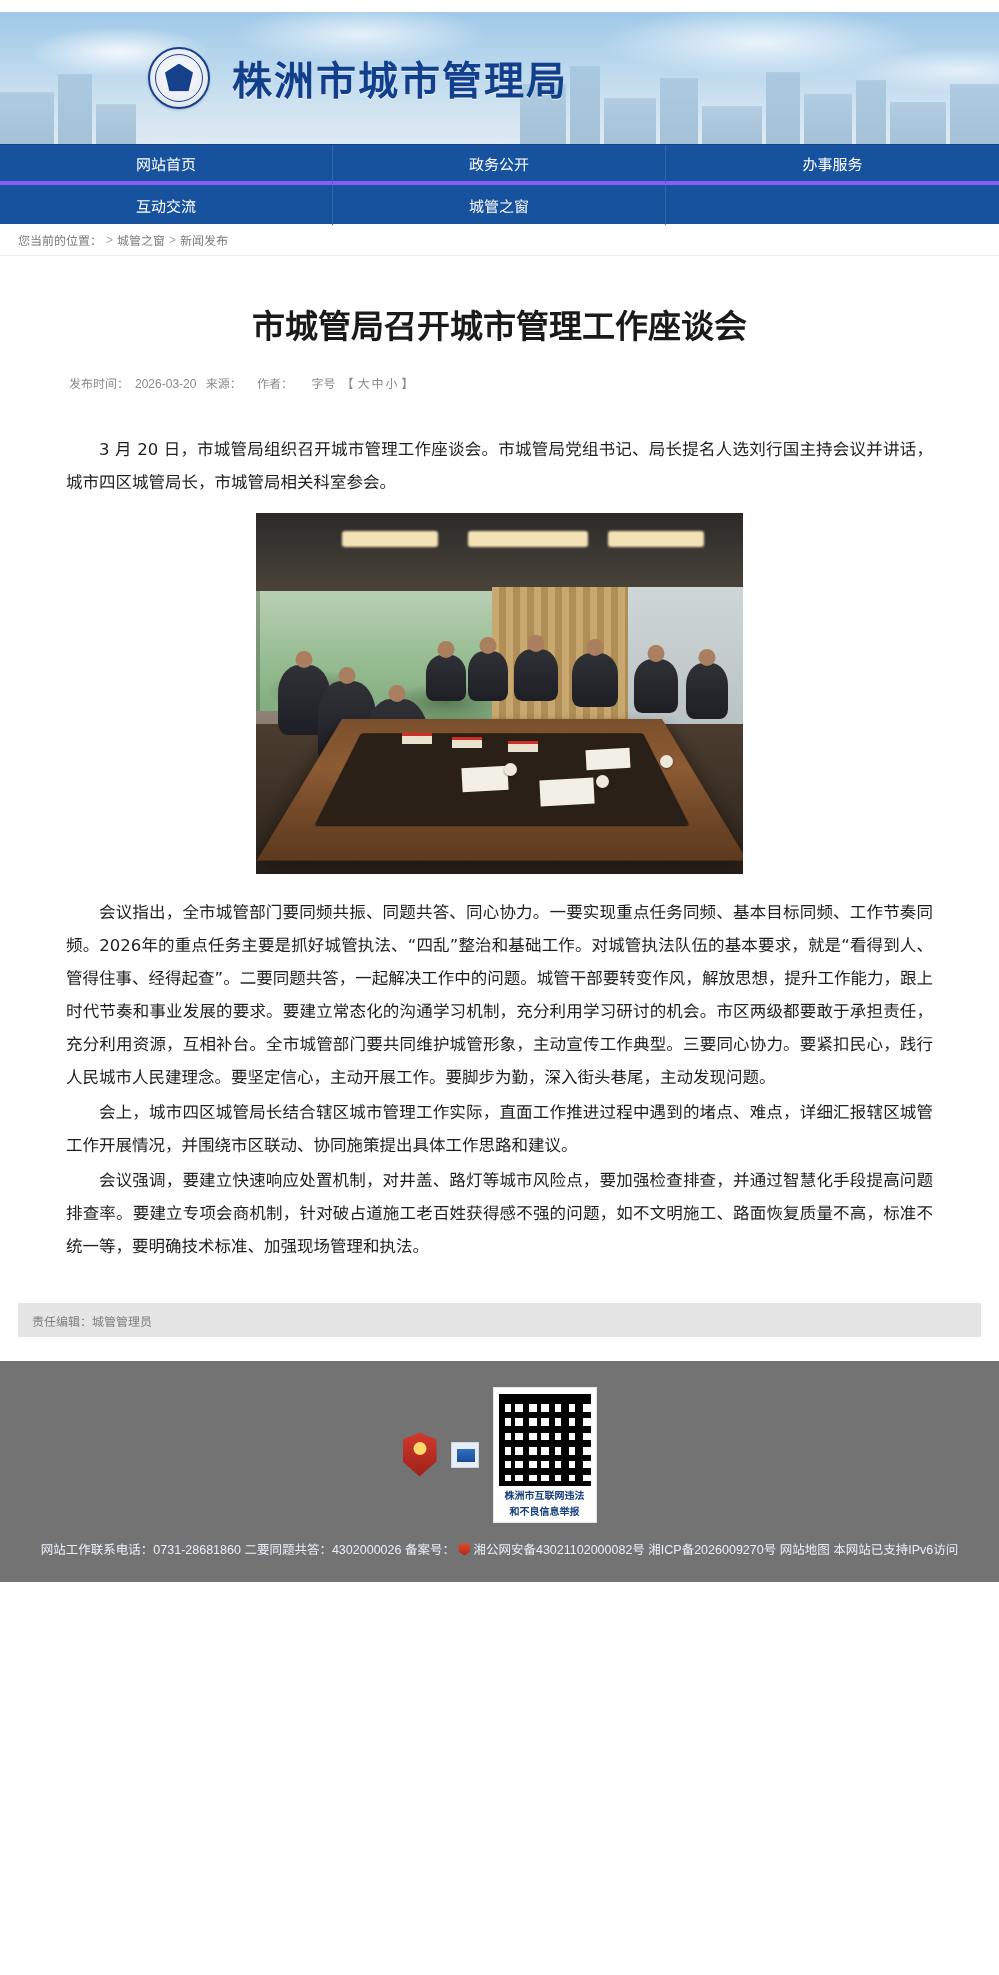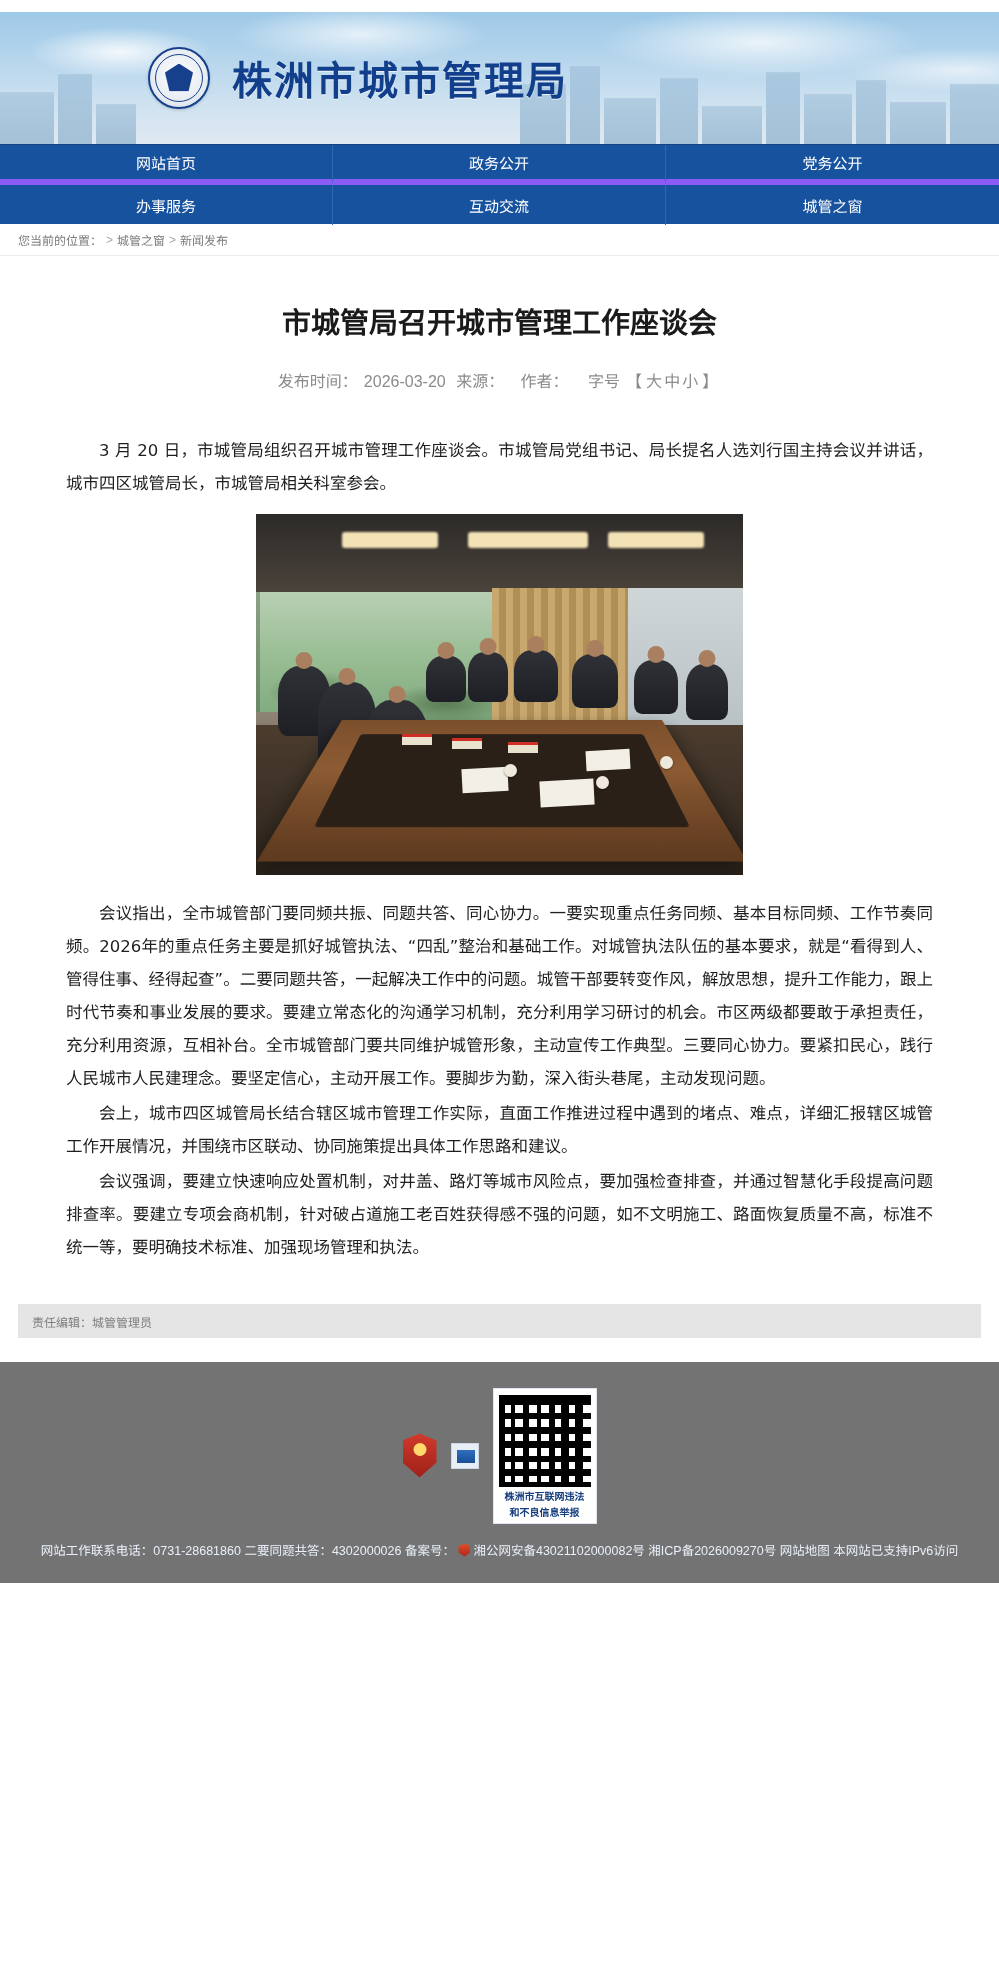--- a/index.html
+++ b/index.html
@@ -80,21 +80,21 @@
     height: 80px;
     display: grid;
     grid-template-columns: repeat(3, 1fr);
     grid-template-rows: 40px 40px;
     border-top: 1px solid #134184;
   }
   .nav a {
     display:flex; align-items:center; justify-content:center;
     color:#ffffff; font-size:15px; text-decoration:none;
     border-right: 1px solid #2f66ad;
-    border-bottom: 6px solid #8b5cf6;
+    border-bottom: 4px solid #8b5cf6;
   }
   .nav a:nth-child(3n) { border-right: none; }
   .nav a:nth-child(n+4) { border-bottom: none; }
 
   
   .breadcrumb {
     height: 32px;
     display:flex; align-items:center;
     padding-left: 18px;
     font-size: 12px;
@@ -102,30 +102,30 @@
     border-bottom: 1px solid #ececec;
     background:#fff;
   }
   .breadcrumb .sep { margin: 0 4px; color:#a8a8a8; }
   .breadcrumb a { color:#7b7b7b; text-decoration:none; }
 
   
   .article { padding: 28px 66px 0 66px; }
   .art-title {
     text-align:center;
-    font-size: 29px;
+    font-size: 33px;
     font-weight: bold;
     color: #1a1a1a;
     line-height: 1.5;
     margin: 18px 0 0 0;
     font-family: "DejaVu Sans", "Liberation Sans", sans-serif;
   }
   .art-meta {
-    text-align:center;
-    font-size: 16px;
+    text-align:left;
+    font-size: 12px;
     color: #8b8b8b;
     margin: 22px 0 0 0;
   }
   .art-meta span { margin: 0 3px; }
   .art-meta .fs a { color:#8b8b8b; text-decoration:none; margin:0 1px;}
 
   .art-body { margin-top: 42px; }
   .art-body p {
     font-size: 16.5px;
     line-height: 2.0;
@@ -289,21 +289,20 @@
     </div>
     <div class="header-inner">
       <div class="logo-badge"></div>
       <div class="site-title">株洲市城市管理局</div>
     </div>
   </div>
 
   <nav class="nav">
     <a href="#">网站首页</a>
     <a href="#">政务公开</a>
-    <a href="#">党务公开</a>
     <a href="#">办事服务</a>
     <a href="#">互动交流</a>
     <a href="#">城管之窗</a>
   </nav>
 
   <div class="breadcrumb">
     <span>您当前的位置：</span>
     <span class="sep">&gt;</span>
     <a href="#">城管之窗</a>
     <span class="sep">&gt;</span>

